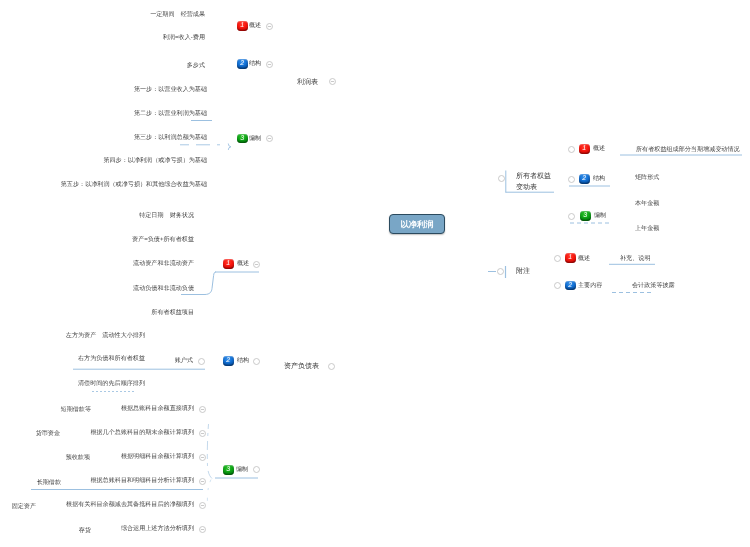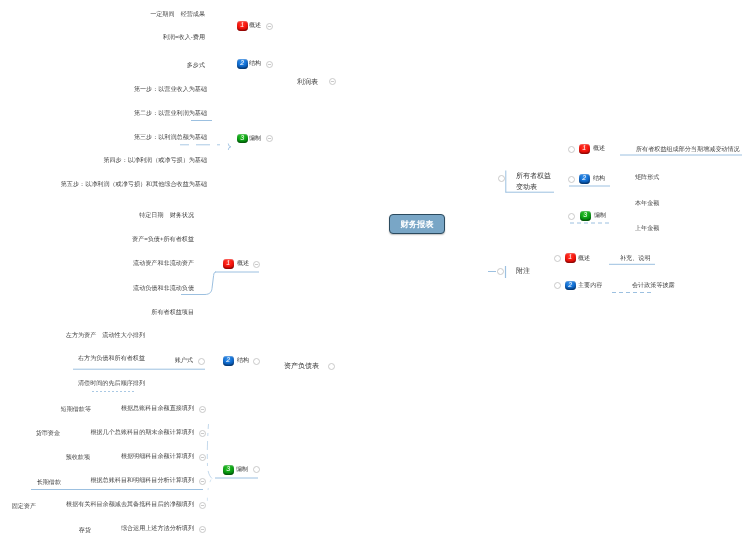--- a/index.html
+++ b/index.html
@@ -228,14 +228,14 @@
   <div class="t" style="left:578px;top:254.5px;">概述</div>
   <div class="t" style="left:620px;top:254.5px;">补充、说明</div>
   <span class="tog" style="left:554px;top:282px;">
       <svg width="7" height="7" viewBox="0 0 7 7">
         <circle cx="3.5" cy="3.5" r="3" fill="none" stroke="#bdbdbd" stroke-width="0.8"></circle>
       </svg>
     </span>
   <div class="badge b-blue" style="left:565px;top:280.5px;">2</div>
   <div class="t" style="left:578px;top:282px;">主要内容</div>
   <div class="t" style="left:632px;top:282px;">会计政策等披露</div>
-  <div class="root" style="left:389px;top:214px;">财务报表</div>
+  <div class="root" style="left:389px;top:214px;">以净利润</div>
 </div>
 
 </body></html>

